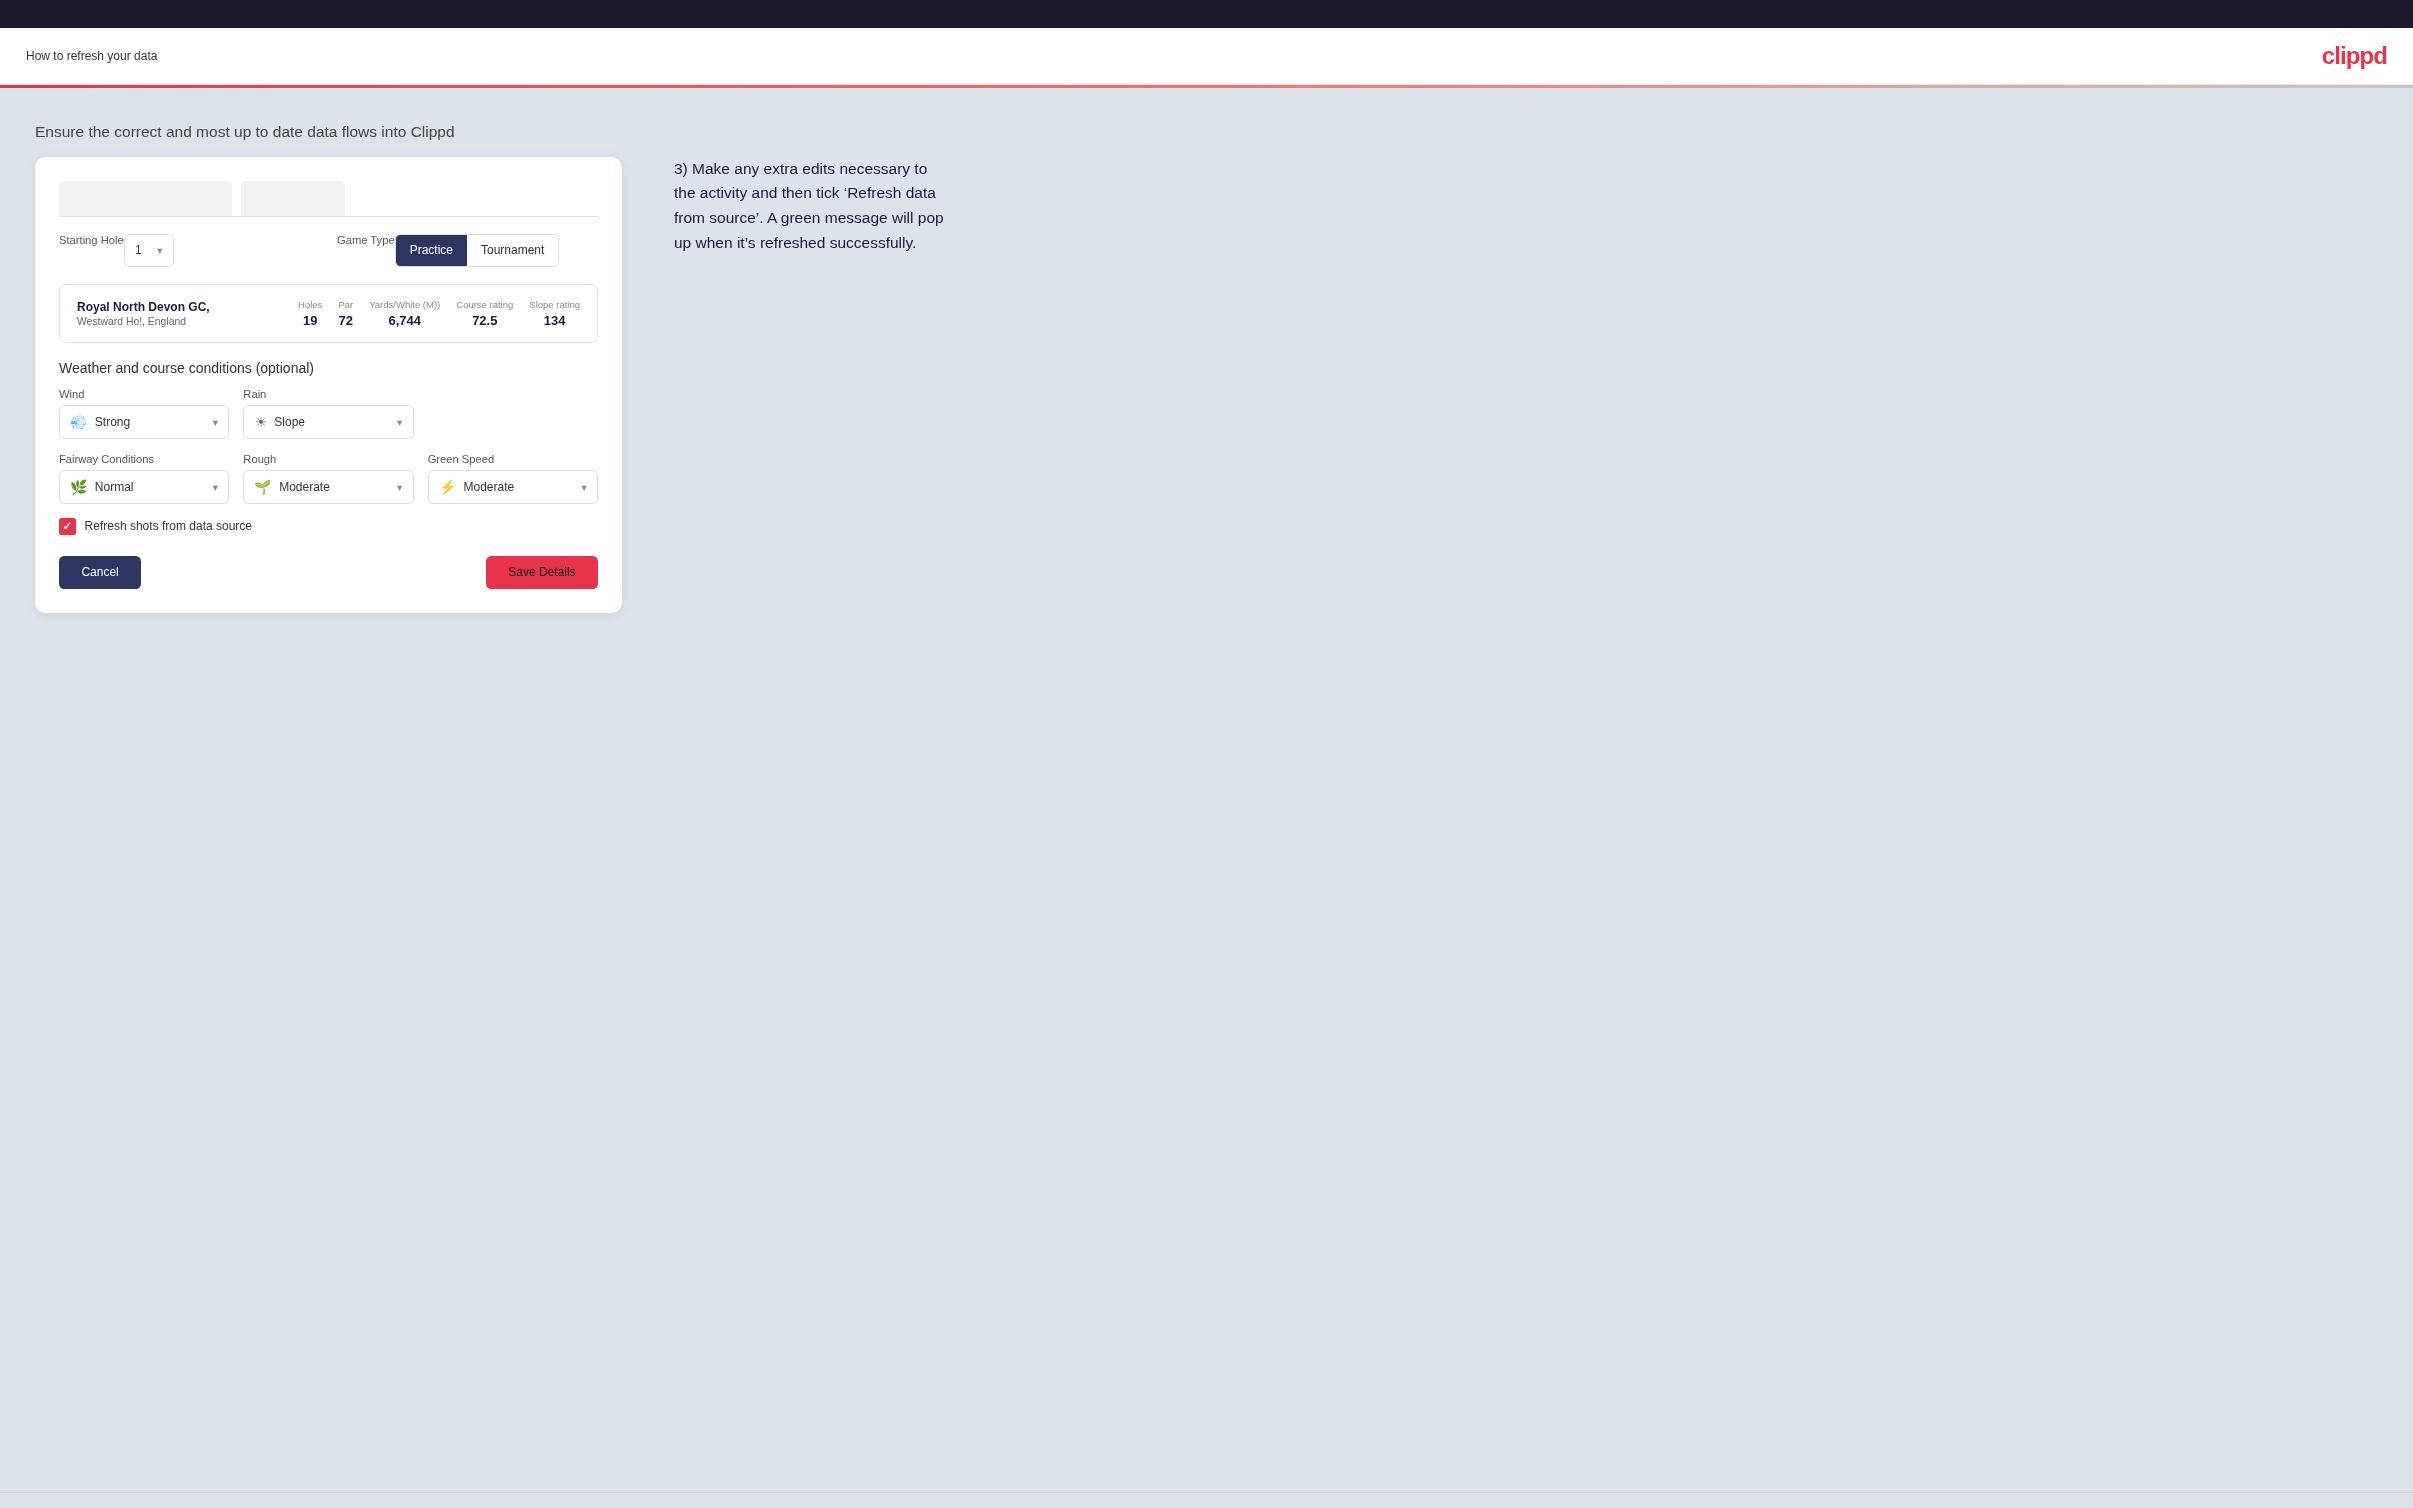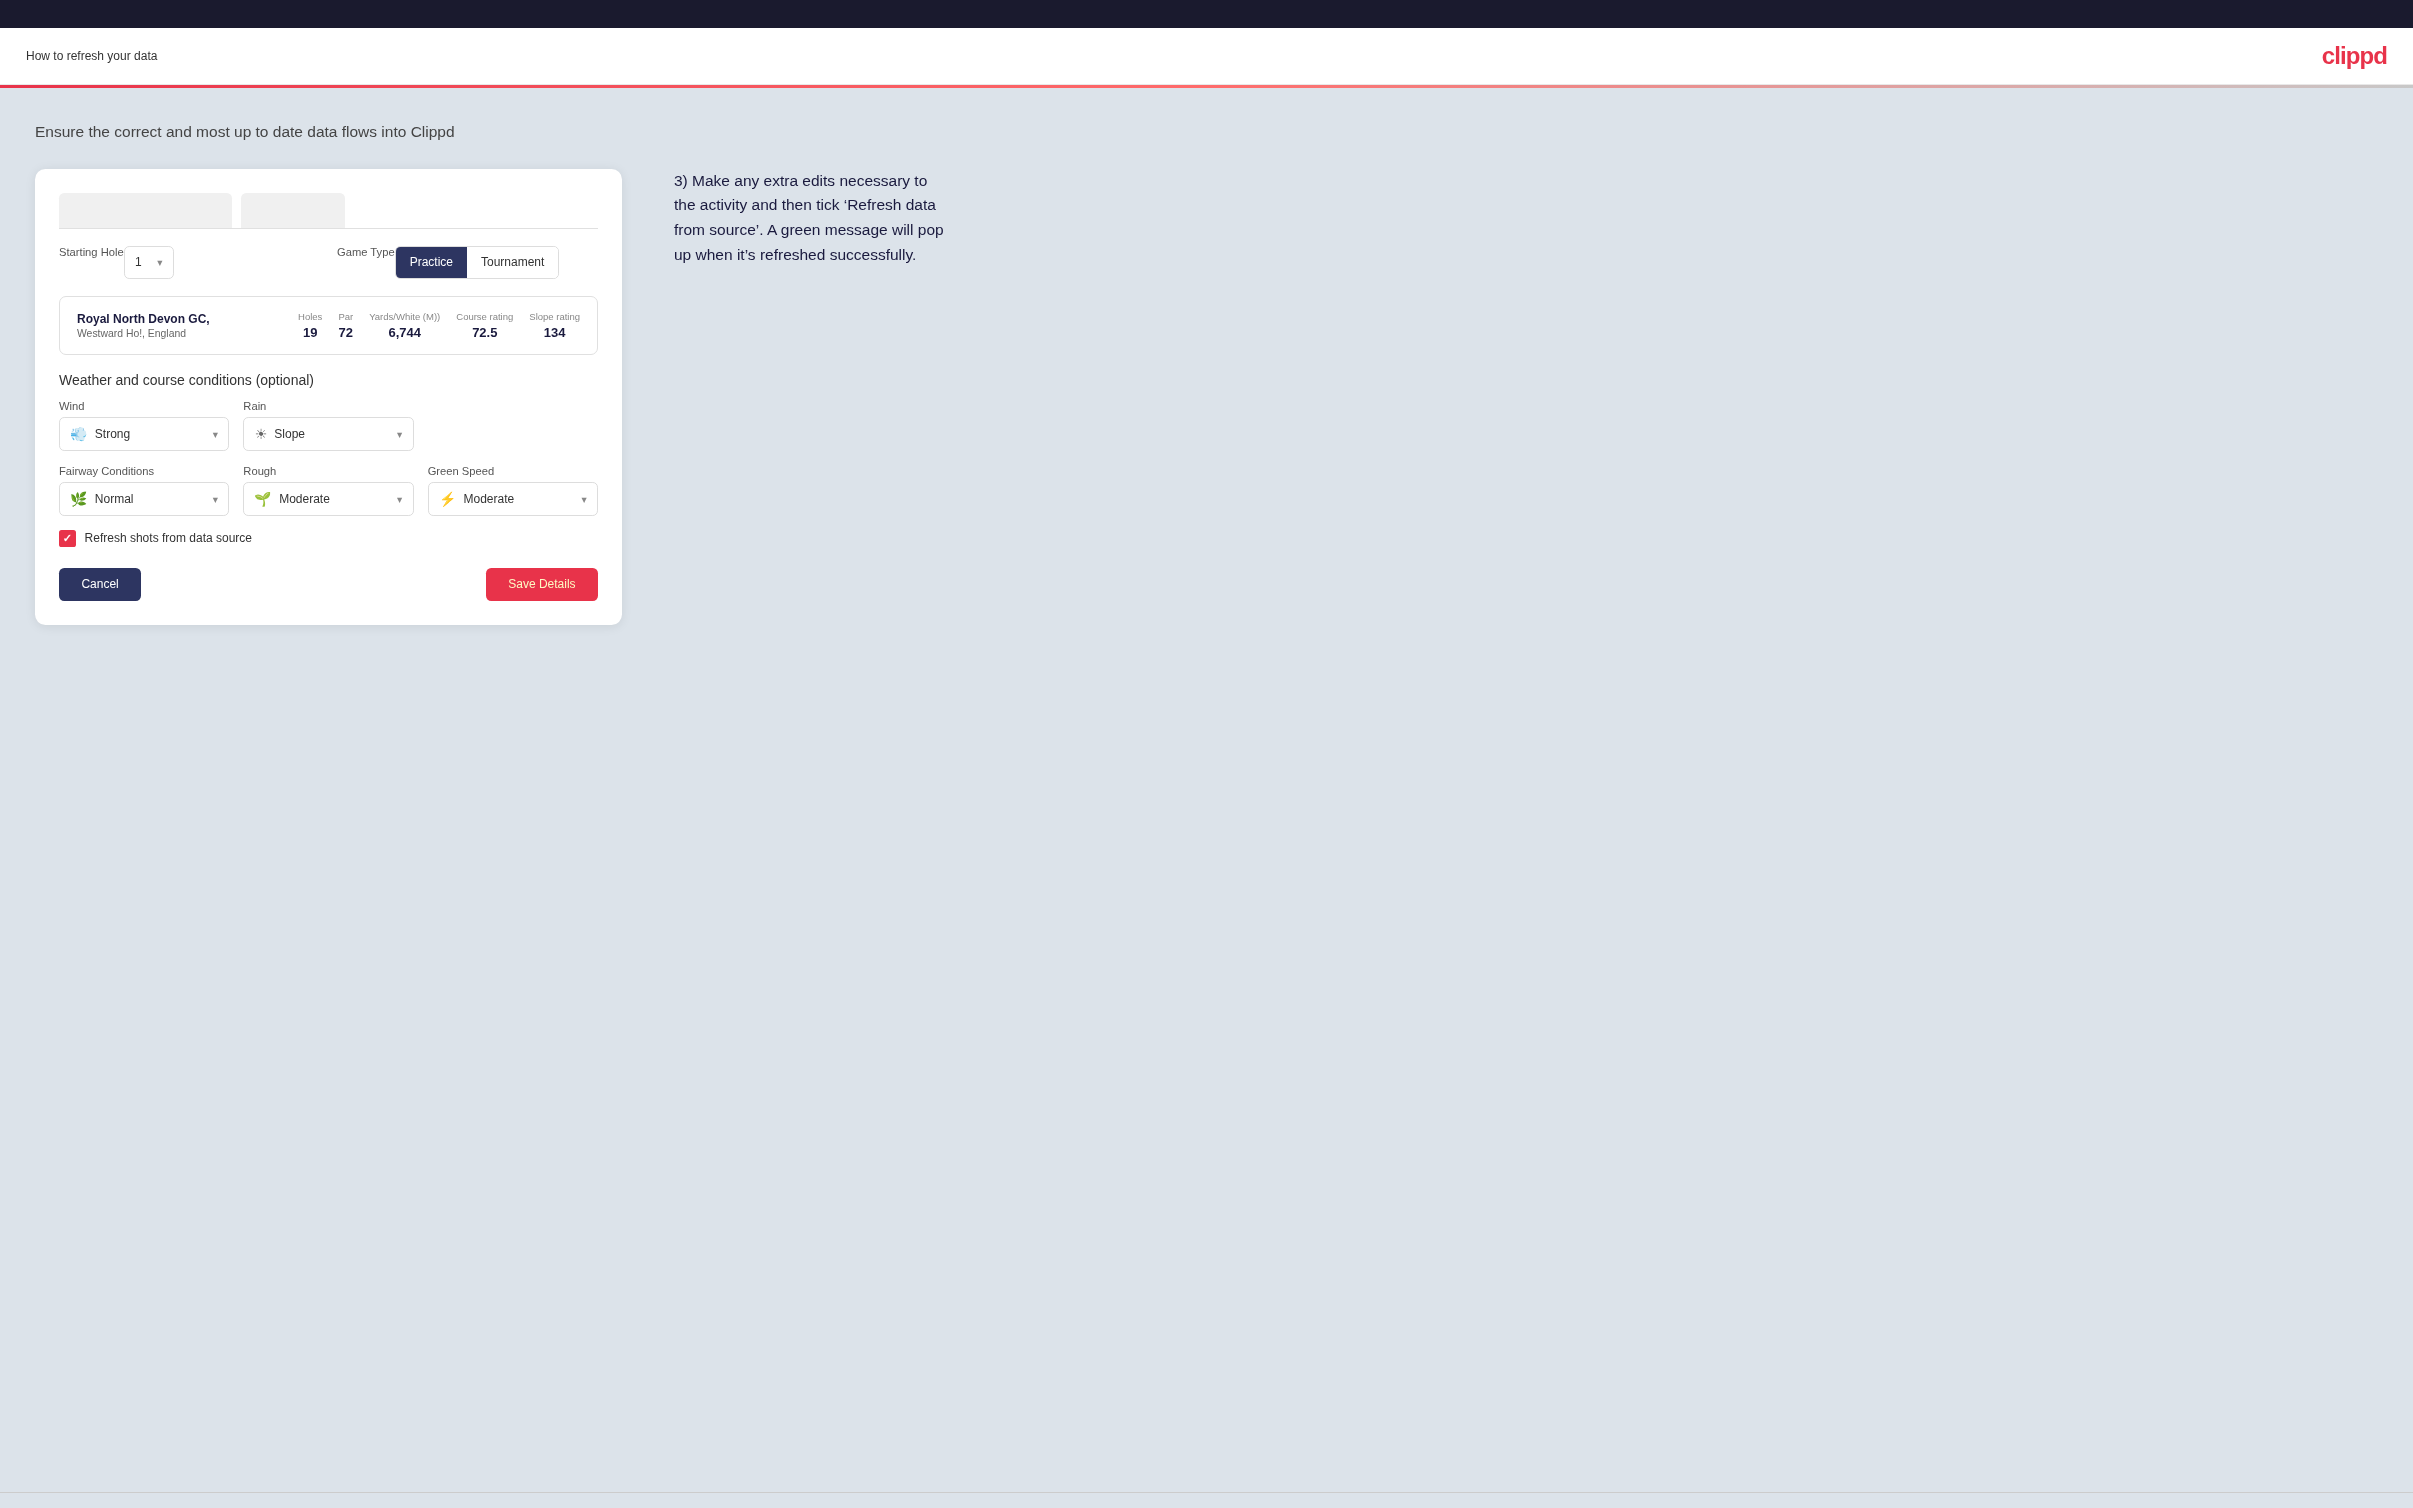--- a/index.html
+++ b/index.html
@@ -45,21 +45,21 @@
     }
     .page-heading {
       font-size: 22.4px;
       font-weight: 700;
       color: #1a1a3e;
       margin-bottom: 7px;
     }
     .page-subheading {
       font-size: 15.5px;
       color: #444;
-      margin-bottom: 28px;
+      margin-bottom: 16px;
     }
     .content-row {
       display: flex;
       gap: 52px;
       align-items: flex-start;
     }
     .card {
       background: #fff;
       border-radius: 10.4px;
       padding: 24px;
@@ -254,21 +254,21 @@
       color: #fff;
       border: none;
       padding: 9.5px 22.4px;
       border-radius: 5.2px;
       font-size: 12px;
       font-weight: 500;
       cursor: pointer;
     }
     .btn-save {
       background: #e8334a;
-      color: #fef9c3;
+      color: #0f172a;
       border: none;
       padding: 9.5px 22.4px;
       border-radius: 5.2px;
       font-size: 12px;
       font-weight: 500;
       cursor: pointer;
     }
     .sidebar-text {
       max-width: 276px;
     }

